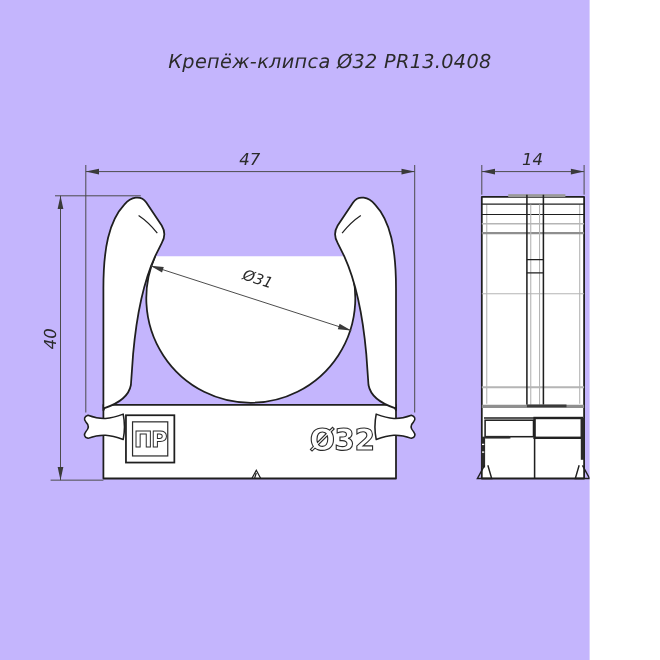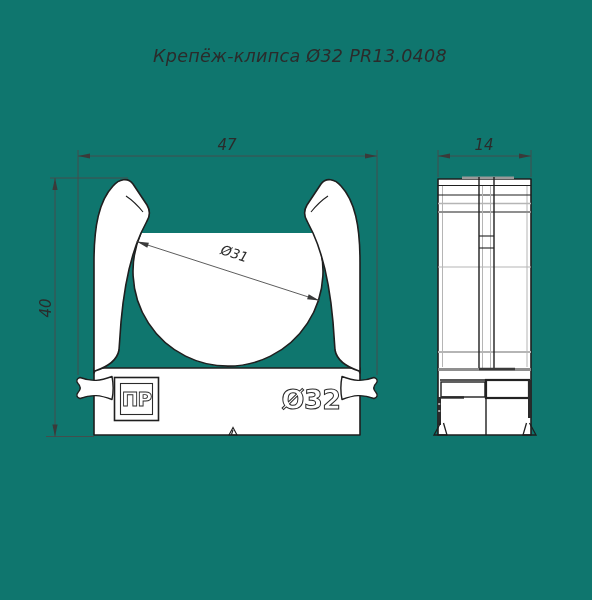--- a/index.html
+++ b/index.html
@@ -1,16 +1,16 @@
 <!DOCTYPE html>
 <html><head>
 <meta charset="utf-8">
 <style>
   html,body{margin:0;padding:0;background:#fff;}
-  .sheet{width:592px;height:600px;background:#0f766e;position:relative;overflow:hidden;}
+  .sheet{width:536px;height:600px;background:#c4b5fd;position:relative;overflow:hidden;}
   svg{display:block;}
   .cad-text{font-family:"DejaVu Sans",sans-serif;font-style:italic;fill:#2b2b2b;}
   .title-text{font-size:17.5px;letter-spacing:0.3px;}
   .dim-text{font-size:15px;}
   .dia-text{font-size:13.5px;}
   .outline{fill:#ffffff;stroke:#1f1f1f;stroke-width:1.6;stroke-linejoin:round;}
   .thin{fill:none;stroke:#1f1f1f;stroke-width:1.1;}
   .dimline{stroke:#4a4a4a;stroke-width:0.9;fill:none;}
   .arrow{fill:#3a3a3a;stroke:none;}
   .gray1{stroke:#b5b5b5;stroke-width:1;fill:none;}

